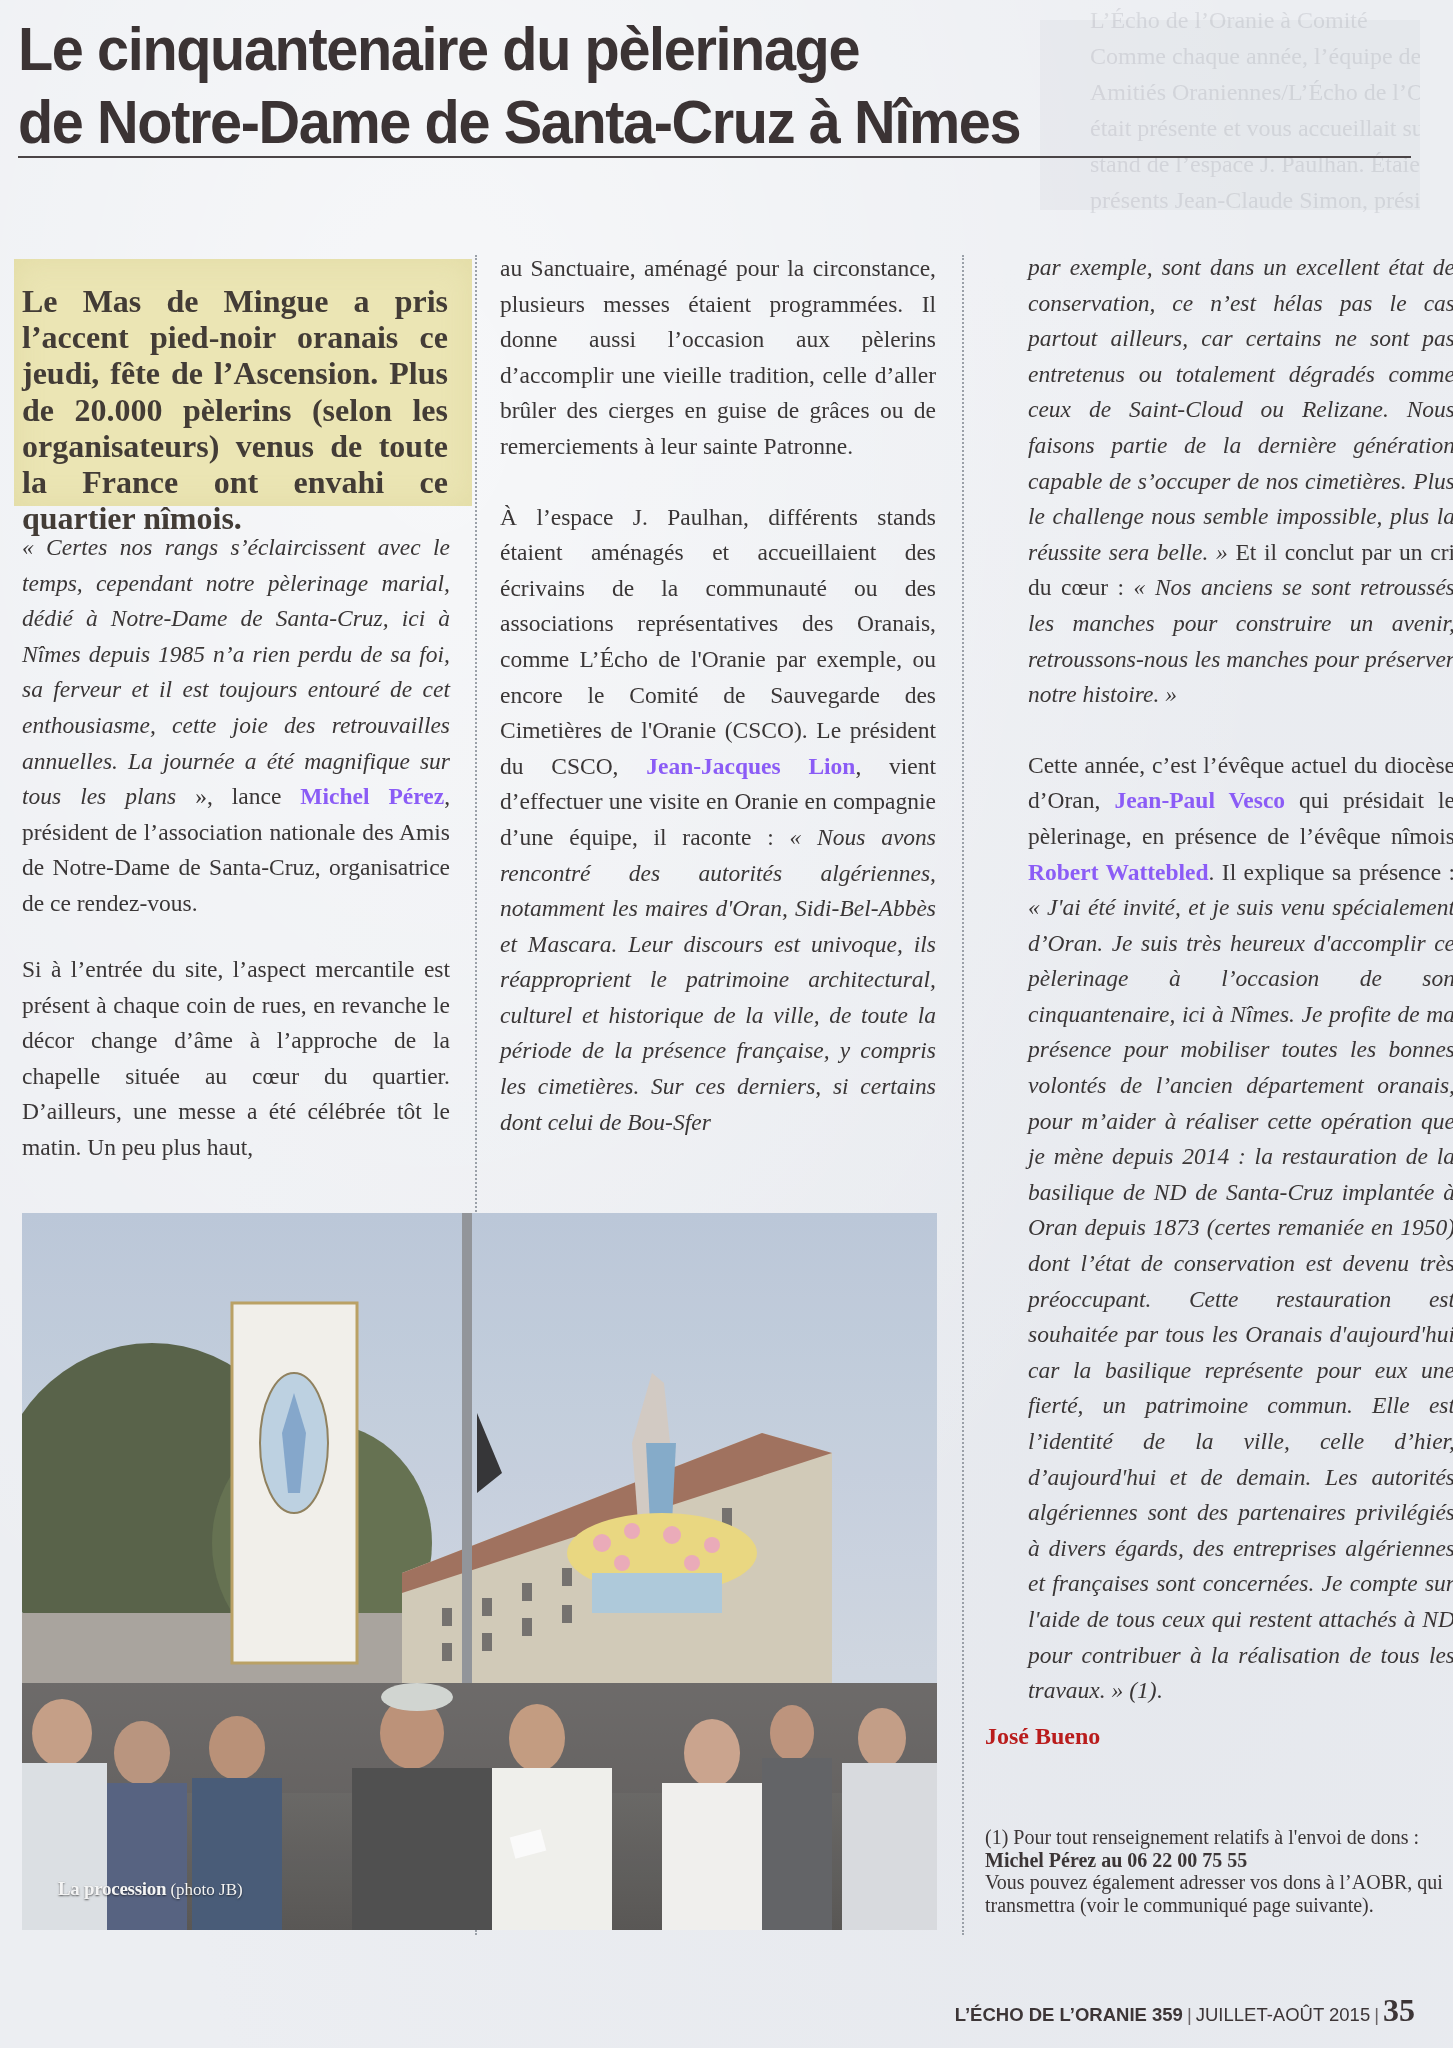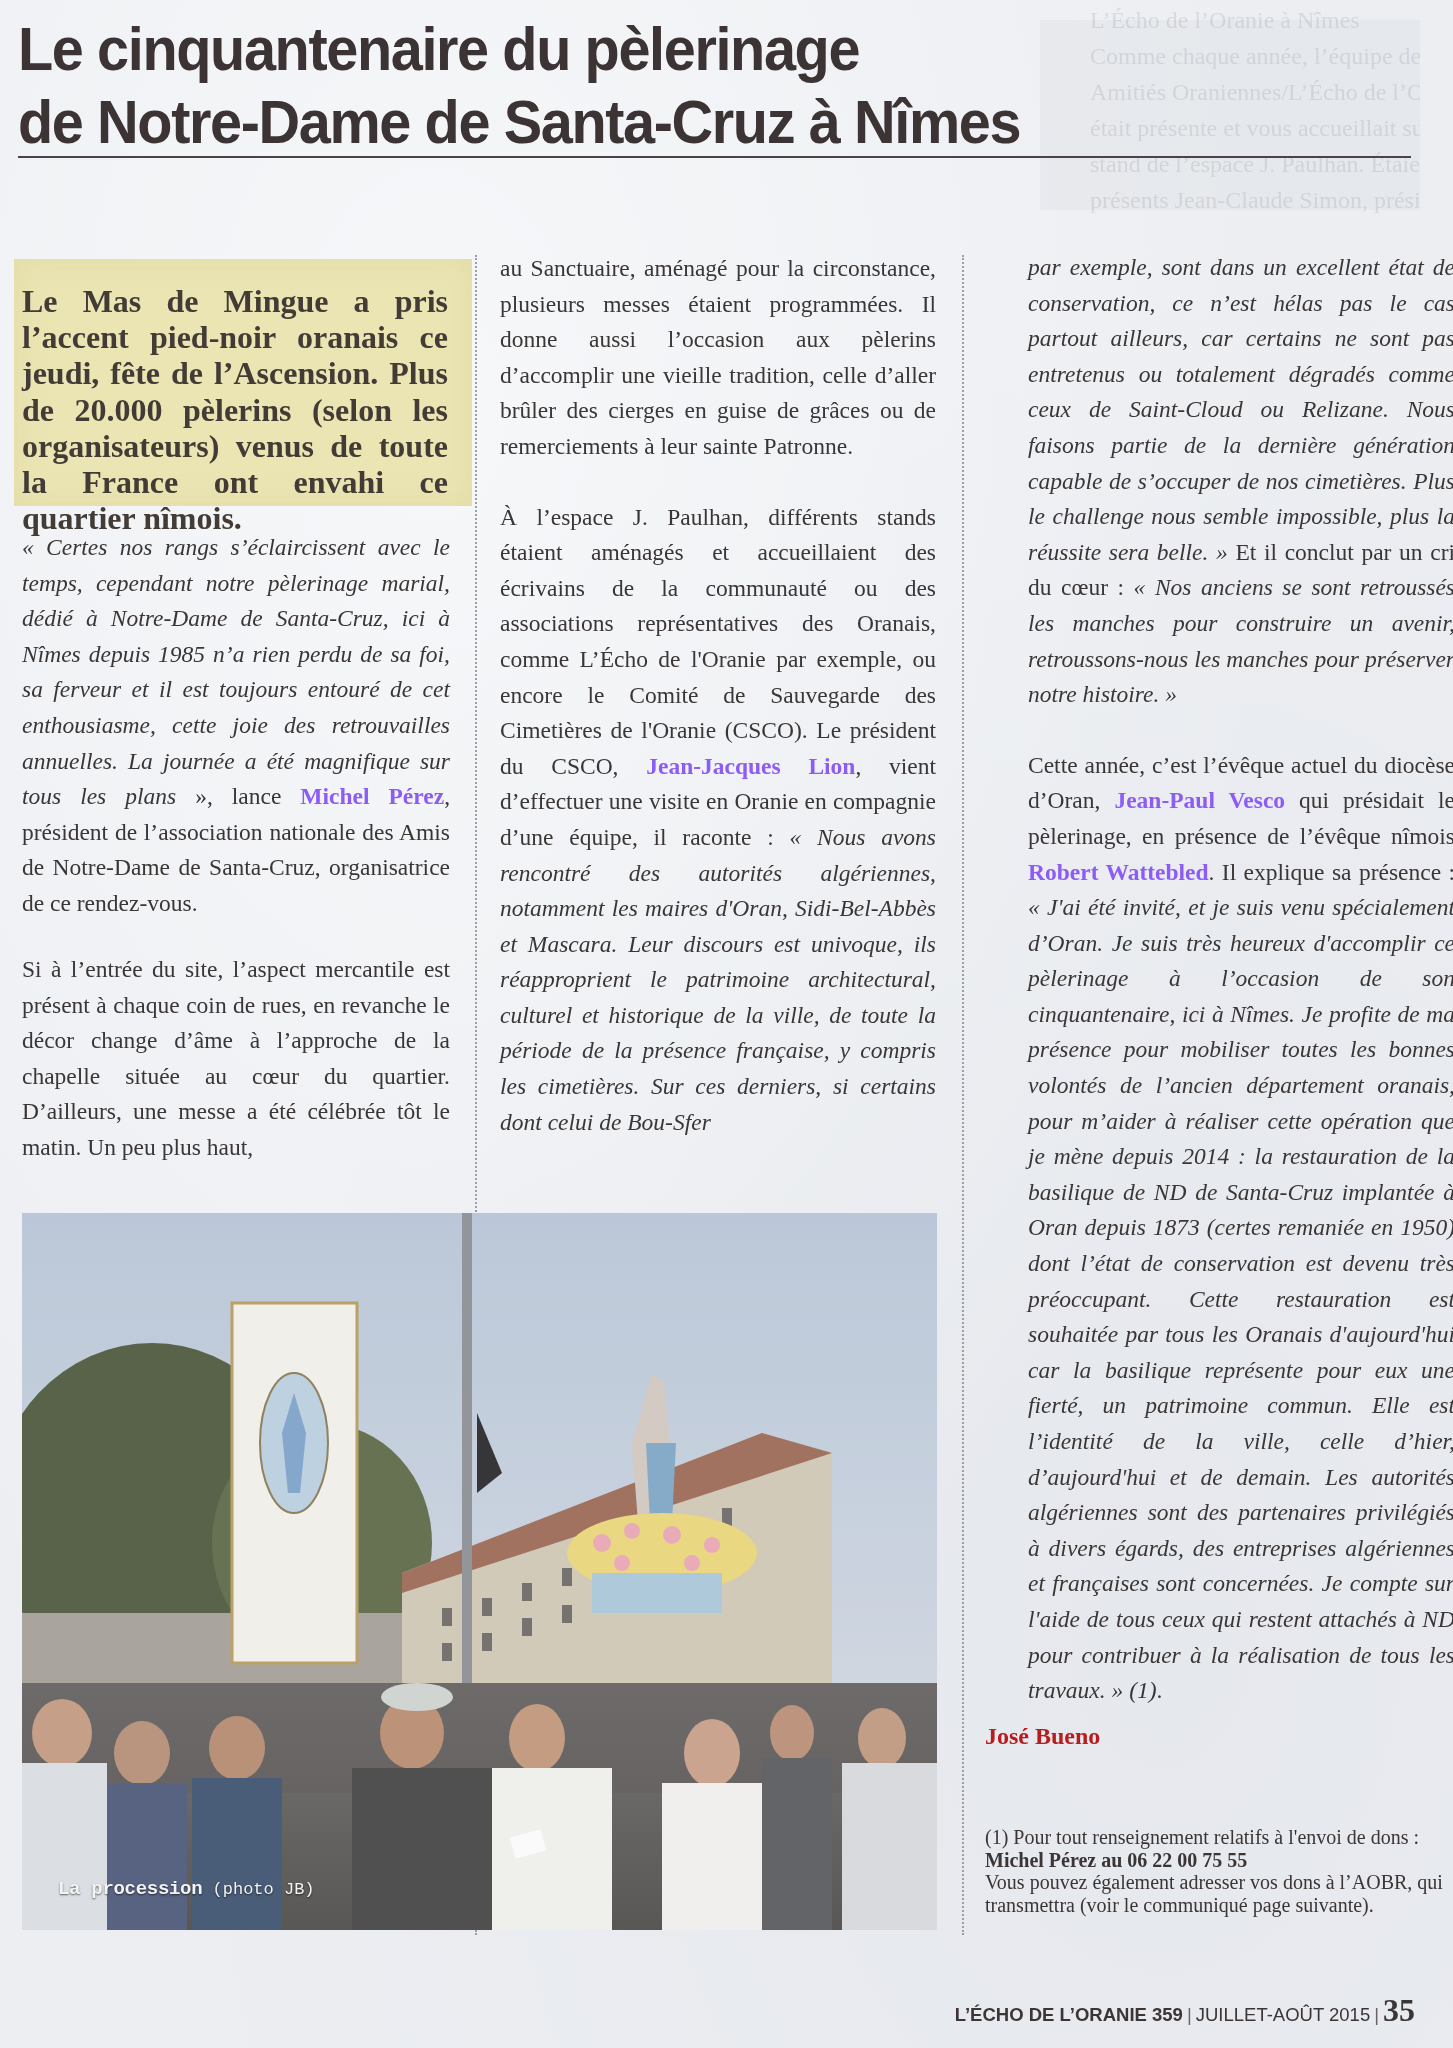--- a/index.html
+++ b/index.html
@@ -61,21 +61,21 @@
     .sep {
       position: absolute; width: 0; border-left: 2px dotted #9aa0a8;
     }
     .photo {
       position: absolute; left: 22px; top: 1213px; width: 915px; height: 717px;
       overflow: hidden; background: #8a8f98;
     }
     .photo svg { display: block; }
     .caption {
       position: absolute; left: 36px; bottom: 30px; color: #f4f4f4;
-      font-family: Liberation Mono, monospace; font-size: 19px;
+      font-family: Liberation Serif, serif; font-size: 19px;
       text-shadow: 0 1px 2px rgba(0,0,0,0.6);
     }
     .caption .cap-main { font-weight: bold; letter-spacing: -0.3px; }
     .caption .cap-credit { font-weight: normal; font-size: 17px; }
     .byline {
       position: absolute; left: 985px; width: 427px; top: 1723px; text-align: left;
       font-weight: bold; font-size: 24px; color: #b91c1c;
     }
     .footnote {
       position: absolute; left: 985px; width: 432px; top: 1826px;
@@ -91,21 +91,21 @@
     .footer .mag { font-weight: bold; }
     .footer .pipe { color: #6a6466; padding: 0 4px; }
     .footer .page { font-family: "Liberation Serif", serif; font-weight: bold; font-size: 32px; }
   </style>
 </head>
 <body>
 
 <div class="paper"></div>
 
 <div class="ghost-block" style="left:1040px;top:20px;width:380px;height:190px;"></div>
-<div class="ghost" style="left:1090px;top:2px;width:330px;">L’Écho de l’Oranie à Nîmes</div>
+<div class="ghost" style="left:1090px;top:2px;width:330px;">L’Écho de l’Oranie à Comité</div>
 <div class="ghost" style="left:1090px;top:38px;width:330px;">Comme chaque année, l’équipe des</div>
 <div class="ghost" style="left:1090px;top:74px;width:330px;">Amitiés Oraniennes/L’Écho de l’Oranie</div>
 <div class="ghost" style="left:1090px;top:110px;width:330px;">était présente et vous accueillait sur son</div>
 <div class="ghost" style="left:1090px;top:146px;width:330px;">stand de l’espace J. Paulhan. Étaient</div>
 <div class="ghost" style="left:1090px;top:182px;width:330px;">présents Jean-Claude Simon, président</div>
 
 <h1 class="title" style="margin:0;">
   <div>Le cinquantenaire du pèlerinage</div>
   <div>de Notre-Dame de Santa-Cruz à Nîmes</div>
 </h1>

